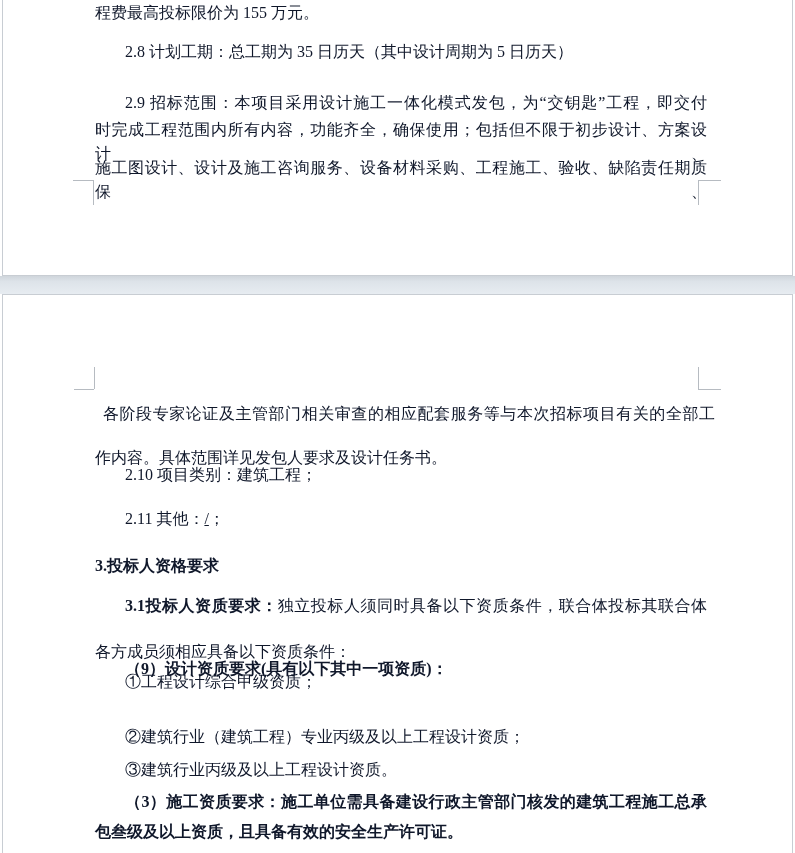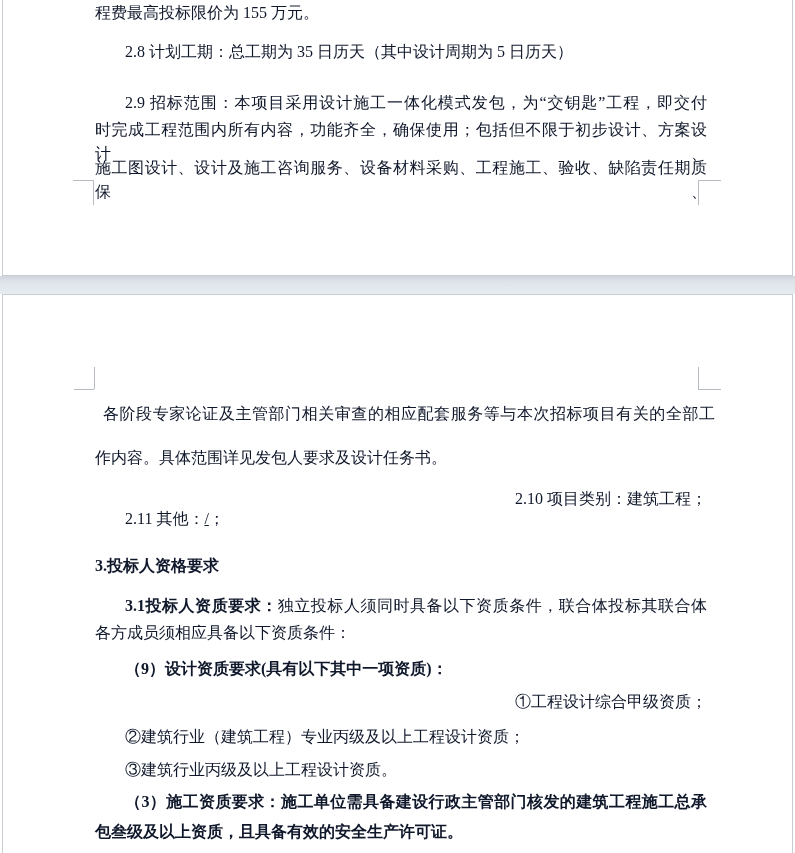--- a/index.html
+++ b/index.html
@@ -87,27 +87,27 @@
     <div class="crop-mark p1-br-h"></div>
     <div class="crop-mark p1-br-v"></div>
   </section>
 
   <div class="page-gap"></div>
 
   <section class="page page-2" id="page2">
     <div id="page2-lines">
         <div class="text-line justify" style="top: 107px; margin-left: 8px;"><span class="">各阶段专家论证及主管部门相关审查的相应配套服务等与本次招标项目有关的全部工</span></div>
         <div class="text-line" style="top: 151px;"><span class="">作内容。具体范围详见发包人要求及设计任务书。</span></div>
-        <div class="text-line indent" style="top: 192px; text-align: right;"><span class="">2.10 项目类别：建筑工程；</span></div>
+        <div class="text-line indent" style="top: 168px;"><span class="">2.10 项目类别：建筑工程；</span></div>
         <div class="text-line indent" style="top: 212px;"><span class="">2.11 其他：</span><span class="run-underline">/</span><span class="">；</span></div>
         <div class="text-line" style="top: 259px;"><span class="run-bold ">3.投标人资格要求</span></div>
         <div class="text-line indent justify" style="top: 299px;"><span class="run-bold ">3.1投标人资质要求：</span><span class="">独立投标人须同时具备以下资质条件，联合体投标其联合体</span></div>
-        <div class="text-line" style="top: 326px;"><span class="">各方成员须相应具备以下资质条件：</span></div>
+        <div class="text-line" style="top: 345px;"><span class="">各方成员须相应具备以下资质条件：</span></div>
         <div class="text-line indent" style="top: 362px;"><span class="run-bold ">（9）设计资质要求(具有以下其中一项资质)：</span></div>
-        <div class="text-line indent" style="top: 395px; text-align: right;"><span class="">①工程设计综合甲级资质；</span></div>
+        <div class="text-line indent" style="top: 375px;"><span class="">①工程设计综合甲级资质；</span></div>
         <div class="text-line indent" style="top: 430px;"><span class="">②建筑行业（建筑工程）专业丙级及以上工程设计资质；</span></div>
         <div class="text-line indent" style="top: 463px;"><span class="">③建筑行业丙级及以上工程设计资质。</span></div>
         <div class="text-line indent justify" style="top: 495px;"><span class="run-bold ">（3）施工资质要求：施工单位需具备建设行政主管部门核发的建筑工程施工总承</span></div>
         <div class="text-line" style="top: 525px;"><span class="run-bold ">包叁级及以上资质，且具备有效的安全生产许可证。</span></div>
       </div>
     <div class="crop-mark p2-tl-v"></div>
     <div class="crop-mark p2-tl-h"></div>
     <div class="crop-mark p2-tr-v"></div>
     <div class="crop-mark p2-tr-h"></div>
   </section>

